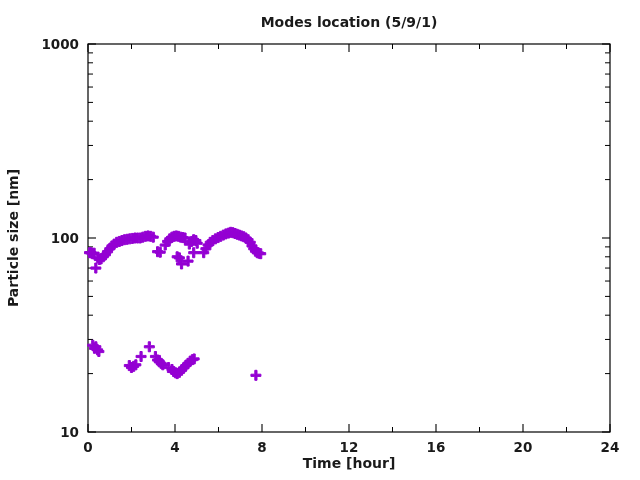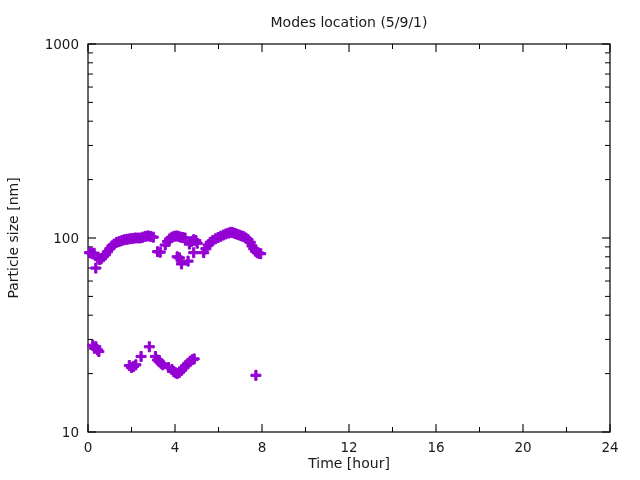--- a/index.html
+++ b/index.html
@@ -16,20 +16,21 @@
     overflow: hidden;
     position: relative;
   }
   #figure {
     position: absolute;
     left: 0;
     top: 0;
     width: 640px;
     height: 480px;
     background: #14b8a6;
+    font-weight: bold;
   }
   svg#plot {
     display: block;
     width: 640px;
     height: 480px;
   }
   .frame-line {
     fill: none;
     stroke: #000000;
     stroke-width: 1.2;

